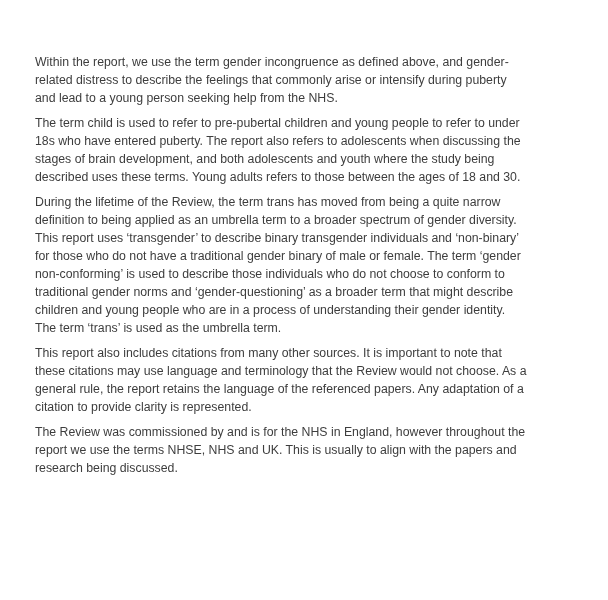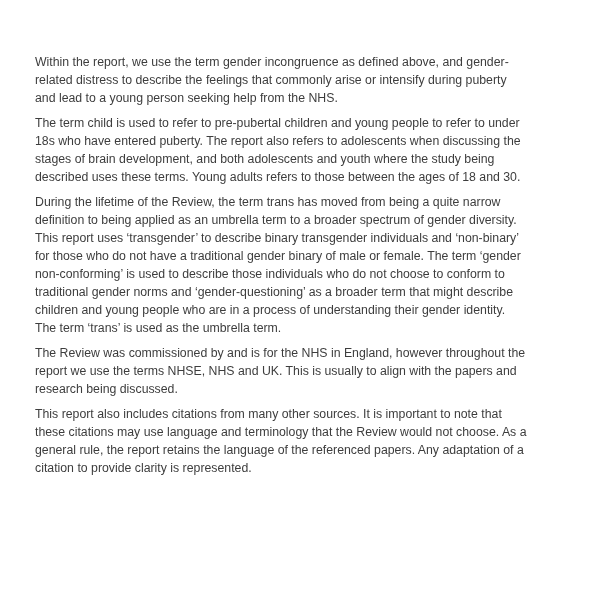--- a/index.html
+++ b/index.html
@@ -33,16 +33,16 @@
   }
 </style>
 </head>
 <body>
 
 <div class="page">
   <div class="text-column">
     <p class="para">Within the report, we use the term gender incongruence as defined above, and gender-related distress to describe the feelings that commonly arise or intensify during puberty and lead to a young person seeking help from the NHS.</p>
     <p class="para">The term child is used to refer to pre-pubertal children and young people to refer to under 18s who have entered puberty. The report also refers to adolescents when discussing the stages of brain development, and both adolescents and youth where the study being described uses these terms. Young adults refers to those between the ages of 18 and 30.</p>
     <p class="para">During the lifetime of the Review, the term trans has moved from being a quite narrow definition to being applied as an umbrella term to a broader spectrum of gender diversity. This report uses ‘transgender’ to describe binary transgender individuals and ‘non-binary’ for those who do not have a traditional gender binary of male or female. The term ‘gender non-conforming’ is used to describe those individuals who do not choose to conform to traditional gender norms and ‘gender-questioning’ as a broader term that might describe children and young people who are in a process of understanding their gender identity. The term ‘trans’ is used as the umbrella term.</p>
+    <p class="para">This report also includes citations from many other sources. It is important to note that these citations may use language and terminology that the Review would not choose. As a general rule, the report retains the language of the referenced papers. Any adaptation of a citation to provide clarity is represented.</p>
     <p class="para">The Review was commissioned by and is for the NHS in England, however throughout the report we use the terms NHSE, NHS and UK. This is usually to align with the papers and research being discussed.</p>
-    <p class="para">This report also includes citations from many other sources. It is important to note that these citations may use language and terminology that the Review would not choose. As a general rule, the report retains the language of the referenced papers. Any adaptation of a citation to provide clarity is represented.</p>
   </div>
 </div>
 
 </body></html>

